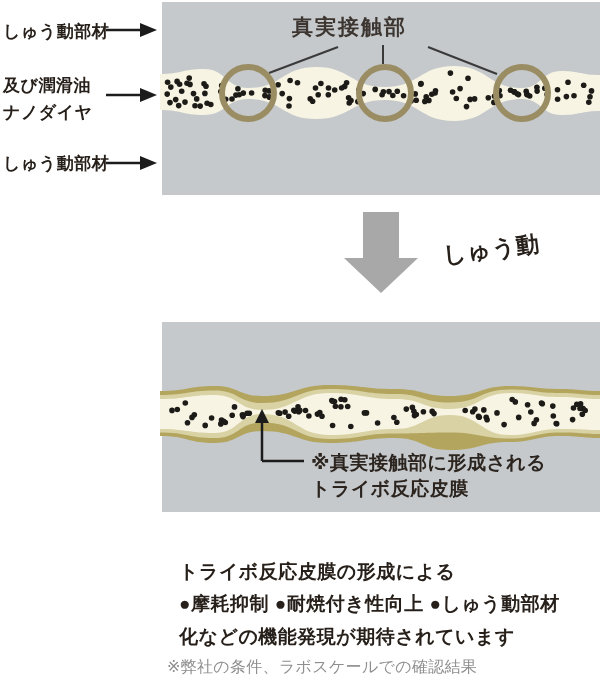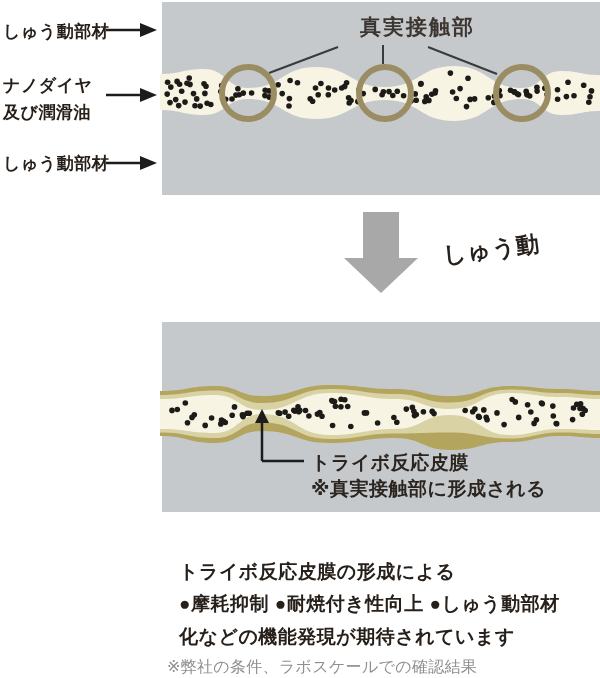--- a/index.html
+++ b/index.html
@@ -267,26 +267,26 @@
 
   <g>
     <line class="blk" x1="262" y1="461" x2="304" y2="461"></line>
     <line class="blk" x1="262" y1="461" x2="262" y2="419"></line>
     <polygon class="blkfill" points="255,423 269,423 262,409"></polygon>
   </g>
 </svg>
 
 <div class="lbl lbl-left" style="left:3px;top:20px;">しゅう動部材</div>
 
-<div class="lbl lbl-left" style="left:3px;top:72px;line-height:27px;"><span style="display:block">ナノダイヤ</span><span style="display:block">及び潤滑油</span></div>
+<div class="lbl lbl-left" style="left:3px;top:72px;line-height:27px;"><span style="display:block">及び潤滑油</span><span style="display:block">ナノダイヤ</span></div>
 
 <div class="lbl lbl-left" style="left:3px;top:152px;">しゅう動部材</div>
 
-<div class="lbl lbl-title" style="left:305px;top:13px;width:170px;text-align:right;">真実接触部</div>
+<div class="lbl lbl-title" style="left:292px;top:13px;width:170px;text-align:left;">真実接触部</div>
 
 <div class="lbl lbl-slide" style="left:443px;top:240px;">しゅう動</div>
 
-<div class="lbl lbl-film" style="left:311px;top:450px;"><span style="display:block">トライボ反応皮膜</span><span style="display:block">※真実接触部に形成される</span></div>
+<div class="lbl lbl-film" style="left:311px;top:450px;"><span style="display:block">※真実接触部に形成される</span><span style="display:block">トライボ反応皮膜</span></div>
 
 <div class="cap" style="top:559px;">トライボ反応皮膜の形成による</div>
 <div class="cap" style="top:591px;">●摩耗抑制 ●耐焼付き性向上 ●しゅう動部材</div>
 <div class="cap" style="top:624px;">化などの機能発現が期待されています</div>
 <div class="footnote">※弊社の条件、ラボスケールでの確認結果</div>
 
 </body></html>

